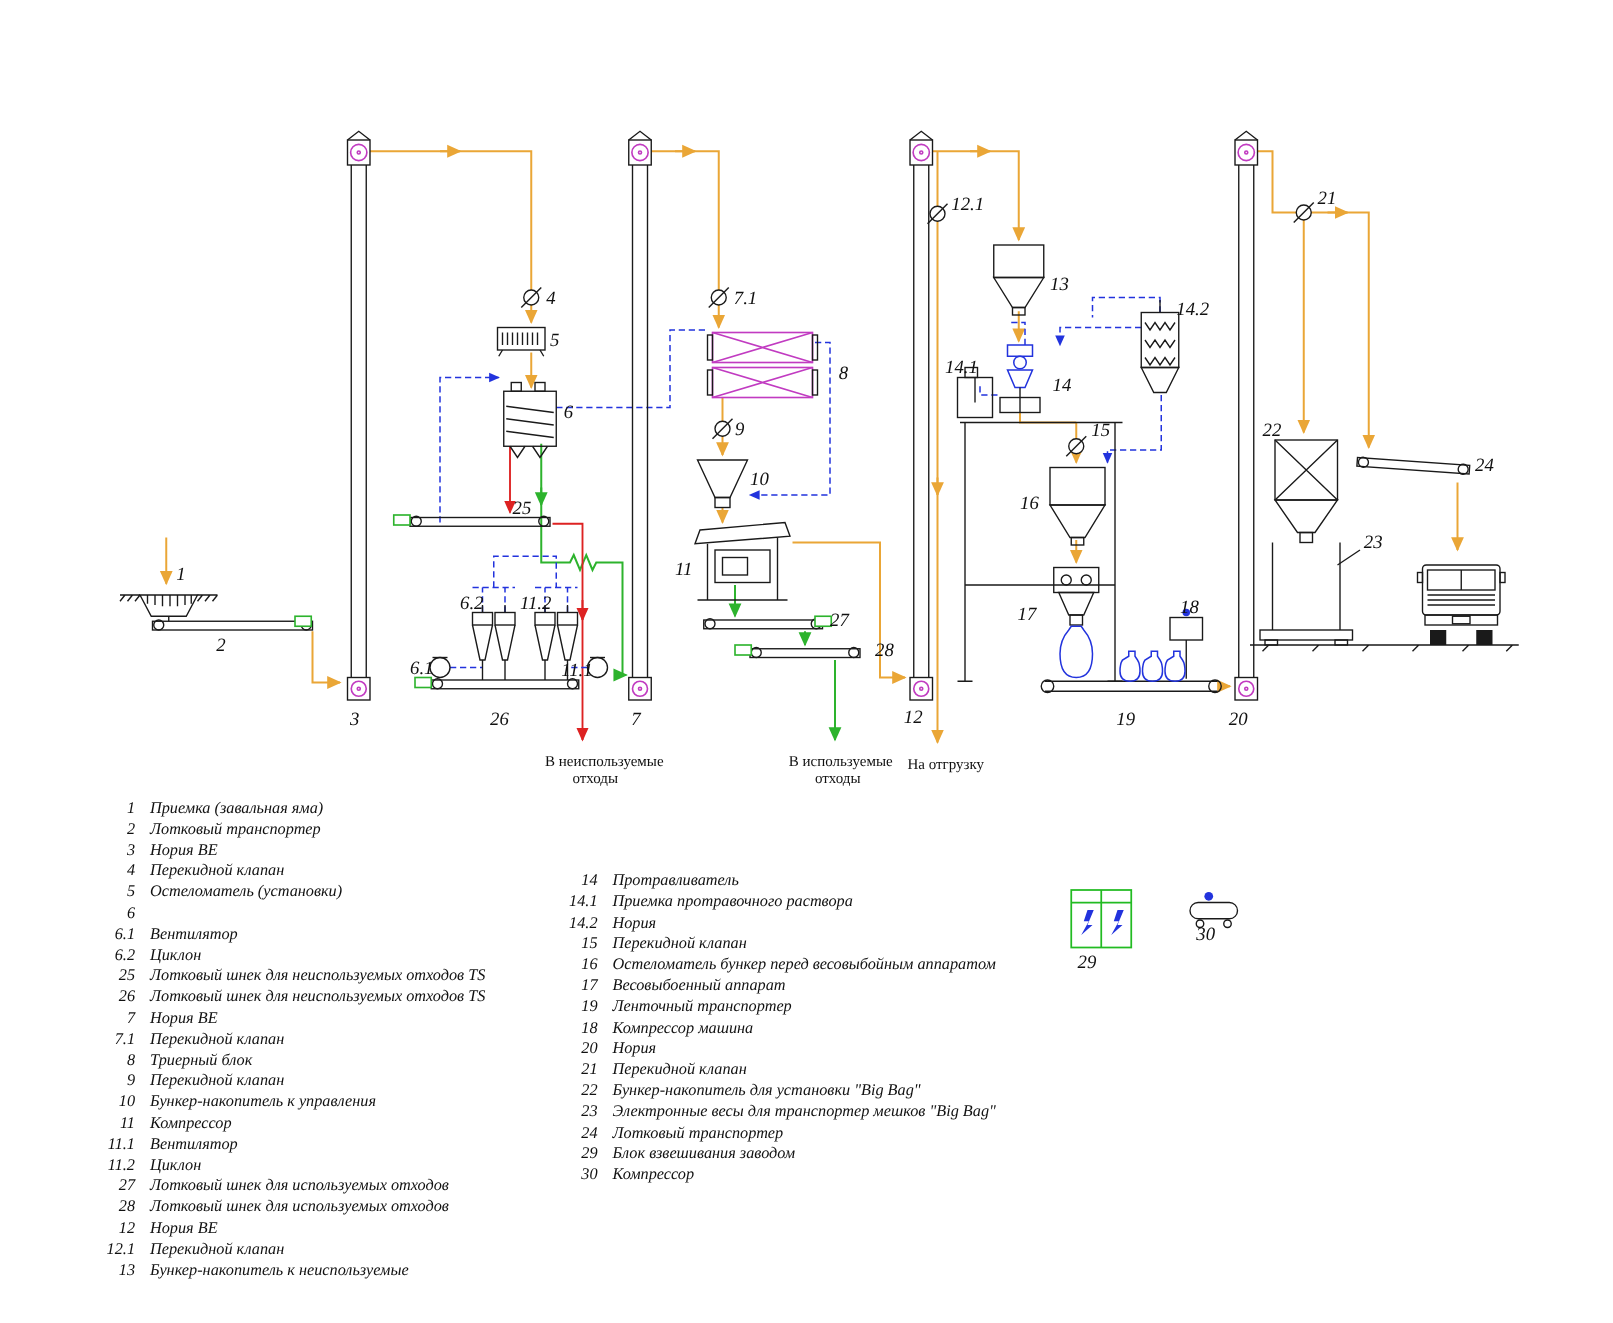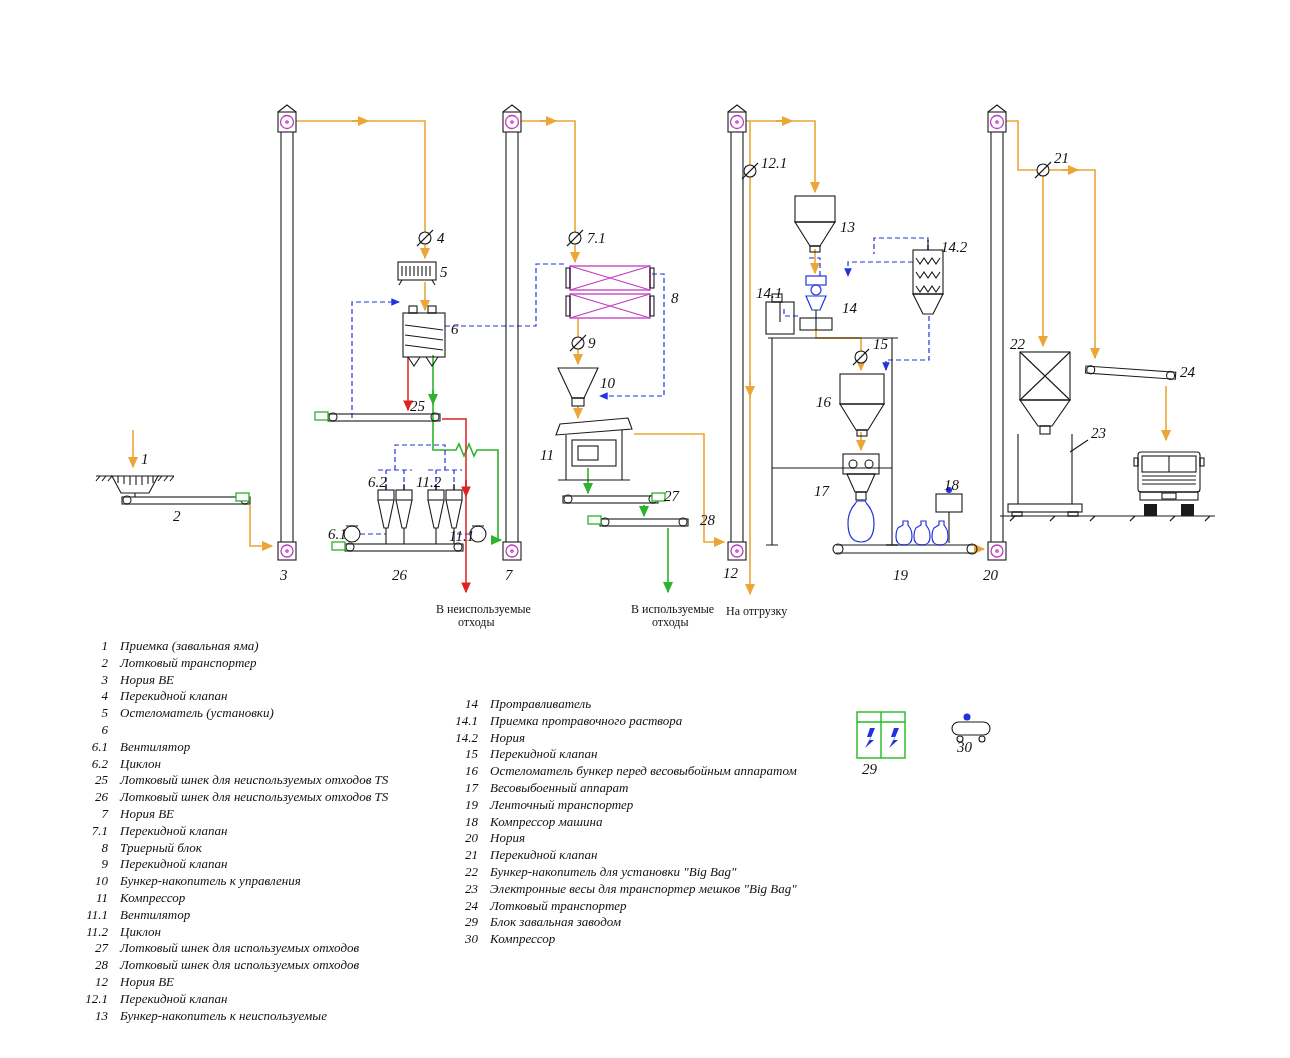--- a/index.html
+++ b/index.html
@@ -539,21 +539,21 @@
       <div class="legend-row">
         <span class="lnum">23</span>
         <span class="ltxt">Электронные весы для транспортер мешков "Big Bag"</span>
       </div>
       <div class="legend-row">
         <span class="lnum">24</span>
         <span class="ltxt">Лотковый транспортер</span>
       </div>
       <div class="legend-row">
         <span class="lnum">29</span>
-        <span class="ltxt">Блок завальная заводом</span>
+        <span class="ltxt">Блок взвешивания заводом</span>
       </div>
       <div class="legend-row">
         <span class="lnum">30</span>
         <span class="ltxt">Компрессор</span>
       </div>
     </div>
 
 </div>
 
 </body></html>

